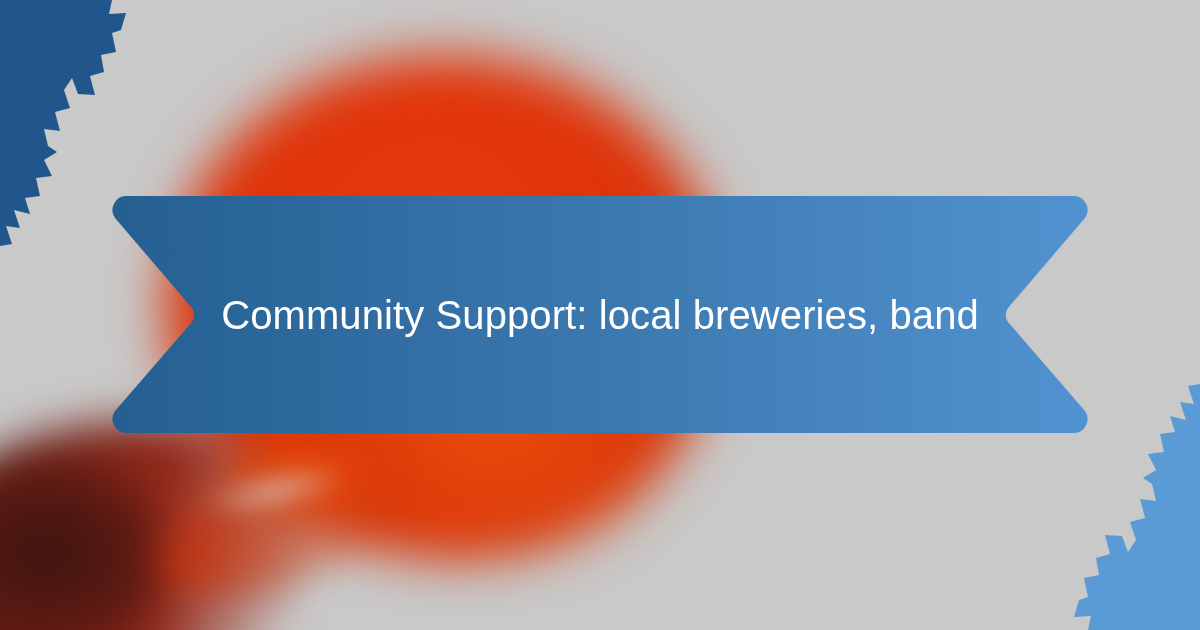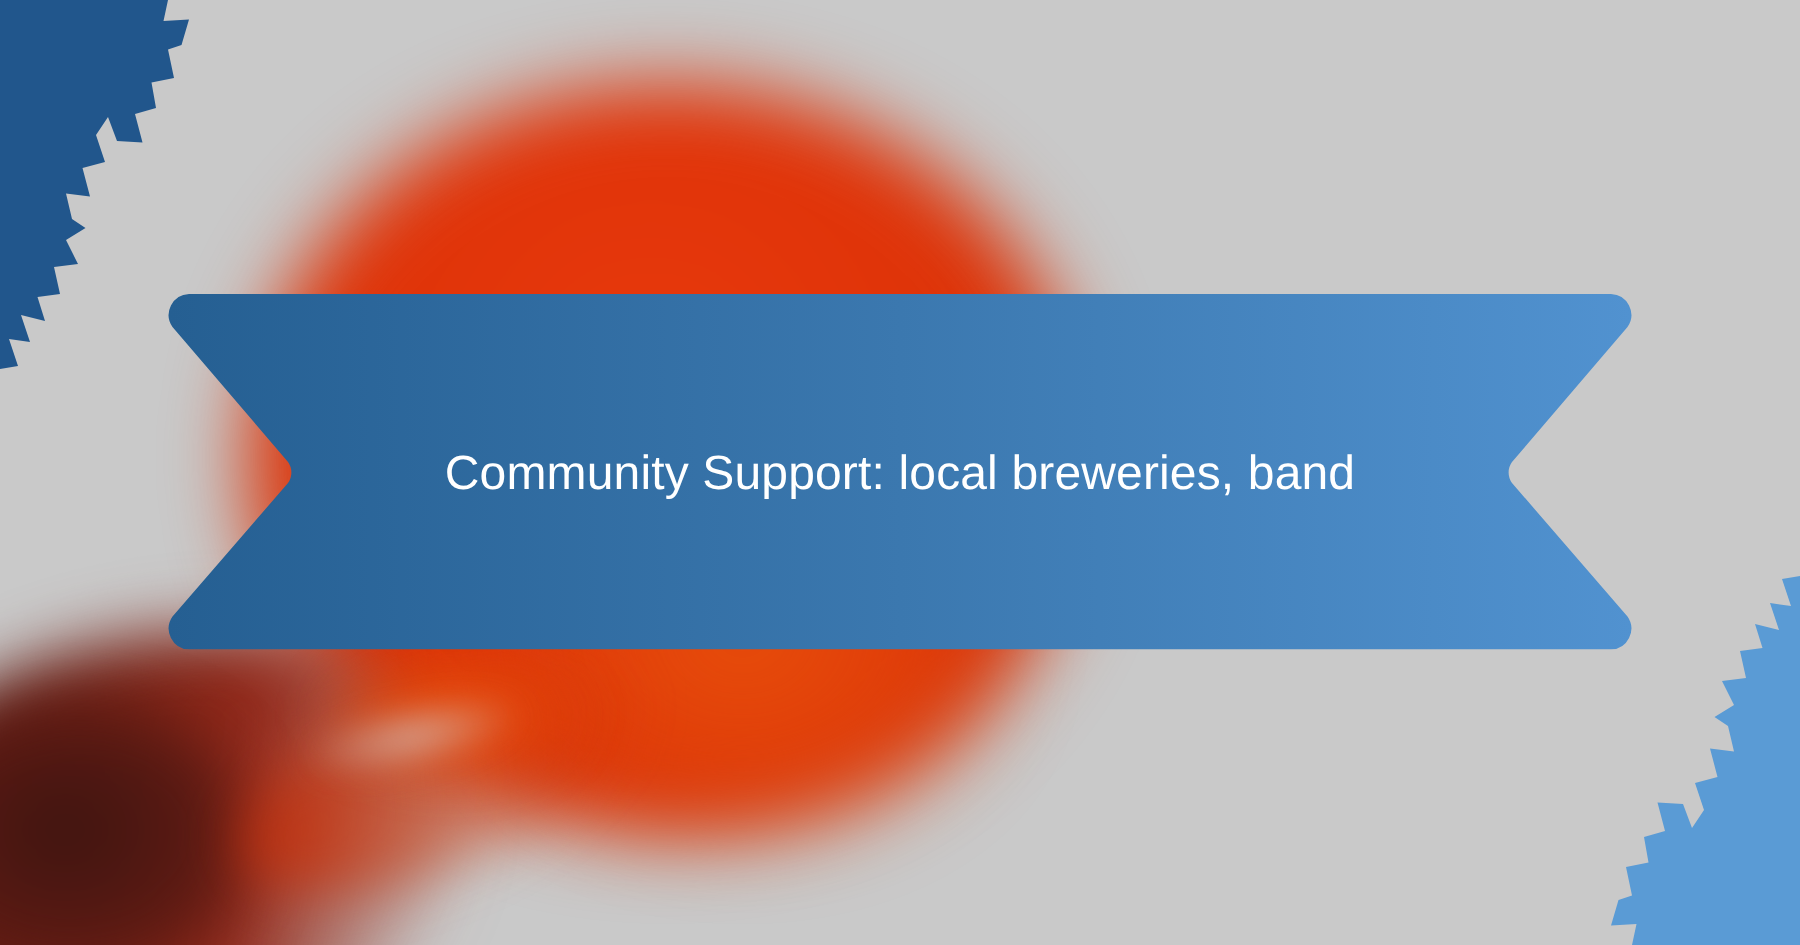--- a/index.html
+++ b/index.html
@@ -153,21 +153,21 @@
     height: 100%;
     display: flex;
     flex-direction: column;
     align-items: center;
     justify-content: center;
     box-sizing: border-box;
     padding: 0 130px;
   }
   .ribbon-line {
     color: #ffffff;
-    font-size: 32px;
+    font-size: 40px;
     line-height: 52px;
     font-weight: 400;
     text-align: center;
     letter-spacing: 0.1px;
     white-space: nowrap;
   }
 </style>
 </head>
 <body>
 

